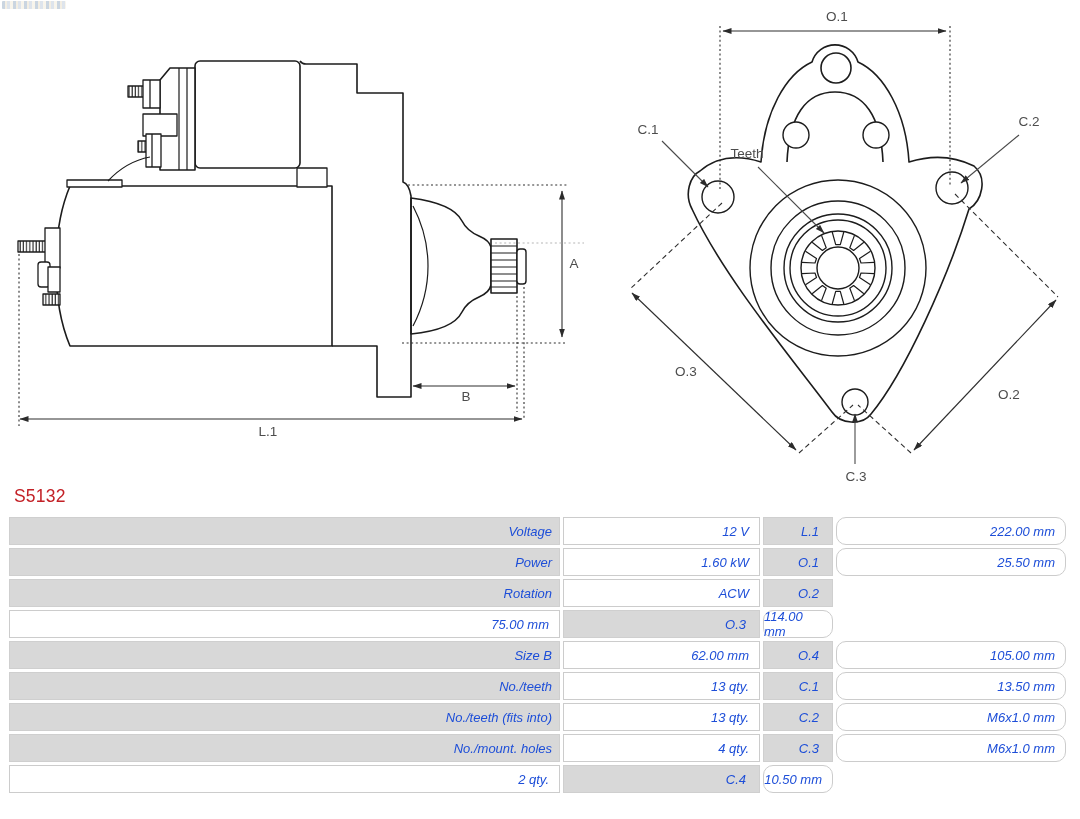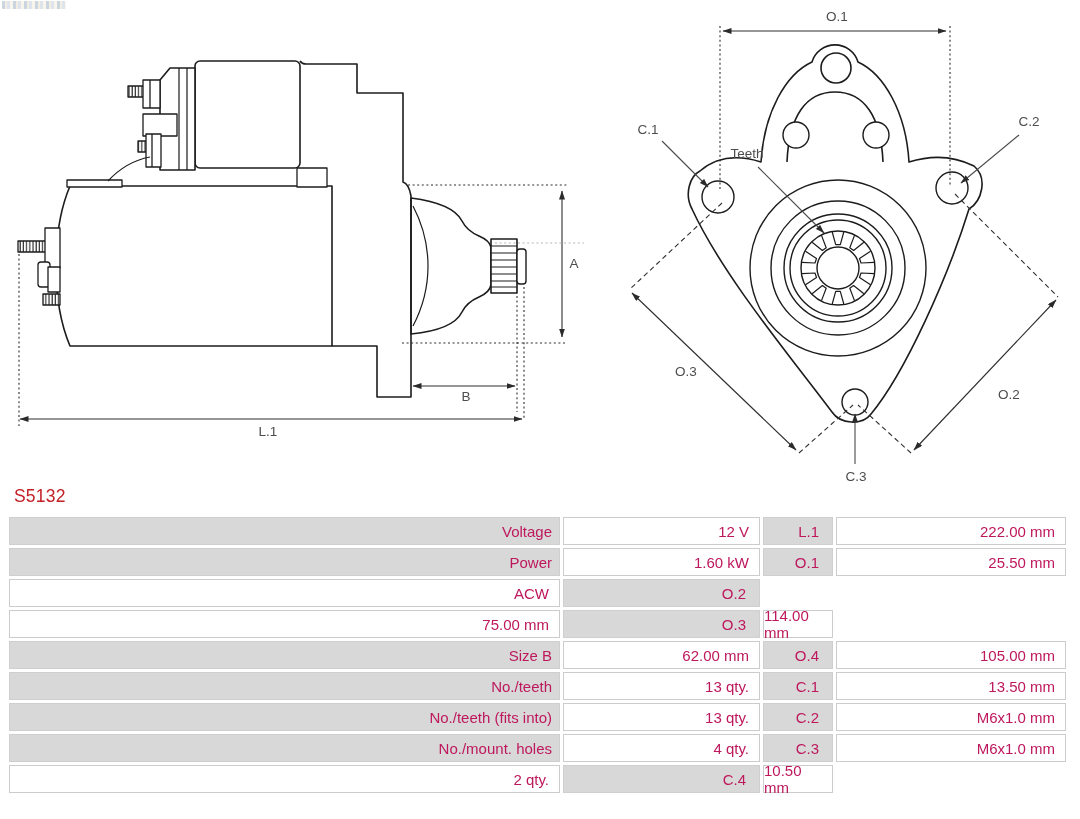--- a/index.html
+++ b/index.html
@@ -13,27 +13,27 @@
 
   .drawings{position:absolute;left:0;top:0;}
 
   .part-number{position:absolute;left:14px;top:486px;font-size:17.5px;
     letter-spacing:.2px;}
 
   .spec-table{position:absolute;left:9px;top:517px;width:1057px;}
   .tr{display:grid;grid-template-columns:551px 197px 70px 230px;column-gap:3px;
       margin-bottom:3px;}
   .td{height:28px;display:flex;align-items:center;justify-content:flex-end;
-      font-size:15px;color:#be185d;box-sizing:border-box;}
+      font-size:13px;color:#1d4ed8;box-sizing:border-box;font-style:italic;}
   .td.g{background:#d8d8d8;border:1px solid #cfcfcf;}
   .td.w{background:#ffffff;border:1px solid #cccccc;}
   .c-label{padding-right:7px;}
   .c-val{padding-right:10px;}
   .c-key{padding-right:13px;}
-  .c-dval{padding-right:10px;}
+  .c-dval{padding-right:10px;border-radius:10px;}
 
   svg text{font-family:"Liberation Sans",sans-serif;font-size:13.5px;fill:#4d4d4d;}
 </style>
 </head>
 <body>
 
 <div class="artifact"></div>
 
 <svg class="drawings" width="1080" height="500" viewBox="0 0 1080 500">
   <defs>
@@ -183,20 +183,21 @@
         <div class="td g c-key">L.1</div>
         <div class="td w c-dval">222.00 mm</div>
       </div>
       <div class="tr">
         <div class="td g c-label">Power</div>
         <div class="td w c-val">1.60 kW</div>
         <div class="td g c-key">O.1</div>
         <div class="td w c-dval">25.50 mm</div>
       </div>
       <div class="tr">
+        <div class="td g c-label">Rotation</div>
         <div class="td w c-val">ACW</div>
         <div class="td g c-key">O.2</div>
       </div>
       <div class="tr">
         <div class="td w c-val">75.00 mm</div>
         <div class="td g c-key">O.3</div>
         <div class="td w c-dval">114.00 mm</div>
       </div>
       <div class="tr">
         <div class="td g c-label">Size B</div>

